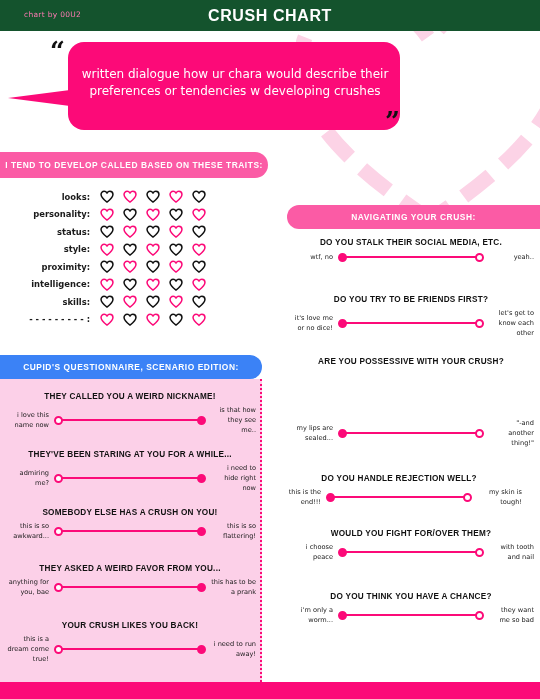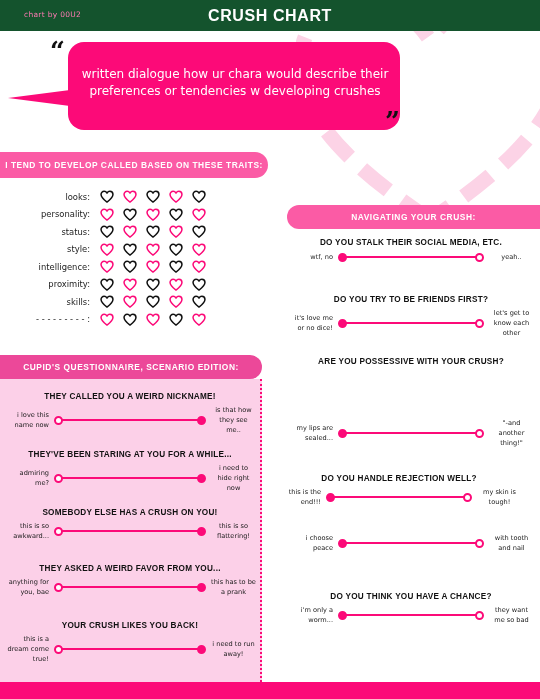--- a/index.html
+++ b/index.html
@@ -126,34 +126,35 @@
   }
   .pill-nav {
     left: 287px; top: 205px;
     width: 253px; height: 24px;
     border-radius: 12px 0 0 12px;
   }
   .pill-cupid {
     left: 0; top: 355px;
     width: 262px; height: 24px;
     border-radius: 0 12px 12px 0;
-    background: #ec4899;
+    background: #3b82f6;
   }
 
   
   .traits {
     position: absolute;
     left: 0; top: 188px;
     width: 262px;
     z-index: 4;
   }
   .trait-row {
     display: flex;
     align-items: center;
     height: 17.5px;
+    font-weight: bold;
   }
   .trait-label {
     width: 100px;
     text-align: right;
     padding-right: 10px;
     font-size: 8.4px;
     color: #1b1b1b;
     font-family: "DejaVu Sans", sans-serif;
   }
   .trait-hearts {
@@ -189,21 +190,21 @@
     align-items: center;
   }
   .q-end {
     font-size: 6.6px;
     line-height: 10px;
     color: #1b1b1b;
     font-family: "DejaVu Sans", sans-serif;
     width: 50px;
   }
   .q-end.left { text-align: right; padding-right: 5px; }
-  .q-end.right { text-align: center; padding-left: 5px; }
+  .q-end.right { text-align: right; padding-left: 5px; }
   .slider {
     flex: 1;
     position: relative;
     height: 12px;
     display: flex;
     align-items: center;
   }
   .slider-line {
     position: absolute;
     left: 5px; right: 5px;
@@ -334,56 +335,56 @@
           </svg>
           <svg class="heart-ico" viewBox="0 0 24 22">
             <path d="M12 20.5 C4.5 15 1.8 11.3 1.8 7.6 C1.8 4.3 4.2 2 7.1 2 C9.2 2 10.9 3.2 12 5.1 C13.1 3.2 14.8 2 16.9 2 C19.8 2 22.2 4.3 22.2 7.6 C22.2 11.3 19.5 15 12 20.5 Z" fill="none" stroke="#111111" stroke-width="2.6" stroke-linejoin="round"></path>
           </svg>
           <svg class="heart-ico" viewBox="0 0 24 22">
             <path d="M12 20.5 C4.5 15 1.8 11.3 1.8 7.6 C1.8 4.3 4.2 2 7.1 2 C9.2 2 10.9 3.2 12 5.1 C13.1 3.2 14.8 2 16.9 2 C19.8 2 22.2 4.3 22.2 7.6 C22.2 11.3 19.5 15 12 20.5 Z" fill="none" stroke="#fc0a78" stroke-width="2.6" stroke-linejoin="round"></path>
           </svg>
         </div>
       </div>
       <div class="trait-row">
+        <div class="trait-label">proximity:</div>
+        <div class="trait-hearts">
+          <svg class="heart-ico" viewBox="0 0 24 22">
+            <path d="M12 20.5 C4.5 15 1.8 11.3 1.8 7.6 C1.8 4.3 4.2 2 7.1 2 C9.2 2 10.9 3.2 12 5.1 C13.1 3.2 14.8 2 16.9 2 C19.8 2 22.2 4.3 22.2 7.6 C22.2 11.3 19.5 15 12 20.5 Z" fill="none" stroke="#111111" stroke-width="2.6" stroke-linejoin="round"></path>
+          </svg>
+          <svg class="heart-ico" viewBox="0 0 24 22">
+            <path d="M12 20.5 C4.5 15 1.8 11.3 1.8 7.6 C1.8 4.3 4.2 2 7.1 2 C9.2 2 10.9 3.2 12 5.1 C13.1 3.2 14.8 2 16.9 2 C19.8 2 22.2 4.3 22.2 7.6 C22.2 11.3 19.5 15 12 20.5 Z" fill="none" stroke="#fc0a78" stroke-width="2.6" stroke-linejoin="round"></path>
+          </svg>
+          <svg class="heart-ico" viewBox="0 0 24 22">
+            <path d="M12 20.5 C4.5 15 1.8 11.3 1.8 7.6 C1.8 4.3 4.2 2 7.1 2 C9.2 2 10.9 3.2 12 5.1 C13.1 3.2 14.8 2 16.9 2 C19.8 2 22.2 4.3 22.2 7.6 C22.2 11.3 19.5 15 12 20.5 Z" fill="none" stroke="#111111" stroke-width="2.6" stroke-linejoin="round"></path>
+          </svg>
+          <svg class="heart-ico" viewBox="0 0 24 22">
+            <path d="M12 20.5 C4.5 15 1.8 11.3 1.8 7.6 C1.8 4.3 4.2 2 7.1 2 C9.2 2 10.9 3.2 12 5.1 C13.1 3.2 14.8 2 16.9 2 C19.8 2 22.2 4.3 22.2 7.6 C22.2 11.3 19.5 15 12 20.5 Z" fill="none" stroke="#fc0a78" stroke-width="2.6" stroke-linejoin="round"></path>
+          </svg>
+          <svg class="heart-ico" viewBox="0 0 24 22">
+            <path d="M12 20.5 C4.5 15 1.8 11.3 1.8 7.6 C1.8 4.3 4.2 2 7.1 2 C9.2 2 10.9 3.2 12 5.1 C13.1 3.2 14.8 2 16.9 2 C19.8 2 22.2 4.3 22.2 7.6 C22.2 11.3 19.5 15 12 20.5 Z" fill="none" stroke="#111111" stroke-width="2.6" stroke-linejoin="round"></path>
+          </svg>
+        </div>
+      </div>
+      <div class="trait-row">
         <div class="trait-label">intelligence:</div>
         <div class="trait-hearts">
           <svg class="heart-ico" viewBox="0 0 24 22">
             <path d="M12 20.5 C4.5 15 1.8 11.3 1.8 7.6 C1.8 4.3 4.2 2 7.1 2 C9.2 2 10.9 3.2 12 5.1 C13.1 3.2 14.8 2 16.9 2 C19.8 2 22.2 4.3 22.2 7.6 C22.2 11.3 19.5 15 12 20.5 Z" fill="none" stroke="#fc0a78" stroke-width="2.6" stroke-linejoin="round"></path>
           </svg>
           <svg class="heart-ico" viewBox="0 0 24 22">
             <path d="M12 20.5 C4.5 15 1.8 11.3 1.8 7.6 C1.8 4.3 4.2 2 7.1 2 C9.2 2 10.9 3.2 12 5.1 C13.1 3.2 14.8 2 16.9 2 C19.8 2 22.2 4.3 22.2 7.6 C22.2 11.3 19.5 15 12 20.5 Z" fill="none" stroke="#111111" stroke-width="2.6" stroke-linejoin="round"></path>
           </svg>
           <svg class="heart-ico" viewBox="0 0 24 22">
             <path d="M12 20.5 C4.5 15 1.8 11.3 1.8 7.6 C1.8 4.3 4.2 2 7.1 2 C9.2 2 10.9 3.2 12 5.1 C13.1 3.2 14.8 2 16.9 2 C19.8 2 22.2 4.3 22.2 7.6 C22.2 11.3 19.5 15 12 20.5 Z" fill="none" stroke="#fc0a78" stroke-width="2.6" stroke-linejoin="round"></path>
           </svg>
           <svg class="heart-ico" viewBox="0 0 24 22">
             <path d="M12 20.5 C4.5 15 1.8 11.3 1.8 7.6 C1.8 4.3 4.2 2 7.1 2 C9.2 2 10.9 3.2 12 5.1 C13.1 3.2 14.8 2 16.9 2 C19.8 2 22.2 4.3 22.2 7.6 C22.2 11.3 19.5 15 12 20.5 Z" fill="none" stroke="#111111" stroke-width="2.6" stroke-linejoin="round"></path>
           </svg>
           <svg class="heart-ico" viewBox="0 0 24 22">
             <path d="M12 20.5 C4.5 15 1.8 11.3 1.8 7.6 C1.8 4.3 4.2 2 7.1 2 C9.2 2 10.9 3.2 12 5.1 C13.1 3.2 14.8 2 16.9 2 C19.8 2 22.2 4.3 22.2 7.6 C22.2 11.3 19.5 15 12 20.5 Z" fill="none" stroke="#fc0a78" stroke-width="2.6" stroke-linejoin="round"></path>
-          </svg>
-        </div>
-      </div>
-      <div class="trait-row">
-        <div class="trait-label">proximity:</div>
-        <div class="trait-hearts">
-          <svg class="heart-ico" viewBox="0 0 24 22">
-            <path d="M12 20.5 C4.5 15 1.8 11.3 1.8 7.6 C1.8 4.3 4.2 2 7.1 2 C9.2 2 10.9 3.2 12 5.1 C13.1 3.2 14.8 2 16.9 2 C19.8 2 22.2 4.3 22.2 7.6 C22.2 11.3 19.5 15 12 20.5 Z" fill="none" stroke="#111111" stroke-width="2.6" stroke-linejoin="round"></path>
-          </svg>
-          <svg class="heart-ico" viewBox="0 0 24 22">
-            <path d="M12 20.5 C4.5 15 1.8 11.3 1.8 7.6 C1.8 4.3 4.2 2 7.1 2 C9.2 2 10.9 3.2 12 5.1 C13.1 3.2 14.8 2 16.9 2 C19.8 2 22.2 4.3 22.2 7.6 C22.2 11.3 19.5 15 12 20.5 Z" fill="none" stroke="#fc0a78" stroke-width="2.6" stroke-linejoin="round"></path>
-          </svg>
-          <svg class="heart-ico" viewBox="0 0 24 22">
-            <path d="M12 20.5 C4.5 15 1.8 11.3 1.8 7.6 C1.8 4.3 4.2 2 7.1 2 C9.2 2 10.9 3.2 12 5.1 C13.1 3.2 14.8 2 16.9 2 C19.8 2 22.2 4.3 22.2 7.6 C22.2 11.3 19.5 15 12 20.5 Z" fill="none" stroke="#111111" stroke-width="2.6" stroke-linejoin="round"></path>
-          </svg>
-          <svg class="heart-ico" viewBox="0 0 24 22">
-            <path d="M12 20.5 C4.5 15 1.8 11.3 1.8 7.6 C1.8 4.3 4.2 2 7.1 2 C9.2 2 10.9 3.2 12 5.1 C13.1 3.2 14.8 2 16.9 2 C19.8 2 22.2 4.3 22.2 7.6 C22.2 11.3 19.5 15 12 20.5 Z" fill="none" stroke="#fc0a78" stroke-width="2.6" stroke-linejoin="round"></path>
-          </svg>
-          <svg class="heart-ico" viewBox="0 0 24 22">
-            <path d="M12 20.5 C4.5 15 1.8 11.3 1.8 7.6 C1.8 4.3 4.2 2 7.1 2 C9.2 2 10.9 3.2 12 5.1 C13.1 3.2 14.8 2 16.9 2 C19.8 2 22.2 4.3 22.2 7.6 C22.2 11.3 19.5 15 12 20.5 Z" fill="none" stroke="#111111" stroke-width="2.6" stroke-linejoin="round"></path>
           </svg>
         </div>
       </div>
       <div class="trait-row">
         <div class="trait-label">skills:</div>
         <div class="trait-hearts">
           <svg class="heart-ico" viewBox="0 0 24 22">
             <path d="M12 20.5 C4.5 15 1.8 11.3 1.8 7.6 C1.8 4.3 4.2 2 7.1 2 C9.2 2 10.9 3.2 12 5.1 C13.1 3.2 14.8 2 16.9 2 C19.8 2 22.2 4.3 22.2 7.6 C22.2 11.3 19.5 15 12 20.5 Z" fill="none" stroke="#111111" stroke-width="2.6" stroke-linejoin="round"></path>
           </svg>
           <svg class="heart-ico" viewBox="0 0 24 22">
@@ -536,20 +537,21 @@
           <div class="q-end left">this is the end!!!</div>
           <div class="slider">
             <div class="slider-line"></div>
             <div class="knob at-left"></div>
             <div class="knob at-right open"></div>
           </div>
           <div class="q-end right">my skin is tough!</div>
         </div>
       </div>
       <div class="qblock" style="left: 288px; top: 529px; width: 246px;">
+        <div class="q-title">WOULD YOU FIGHT FOR/OVER THEM?</div>
         <div class="q-row">
           <div class="q-end left">i choose peace</div>
           <div class="slider">
             <div class="slider-line"></div>
             <div class="knob at-left"></div>
             <div class="knob at-right open"></div>
           </div>
           <div class="q-end right">with tooth and nail</div>
         </div>
       </div>

